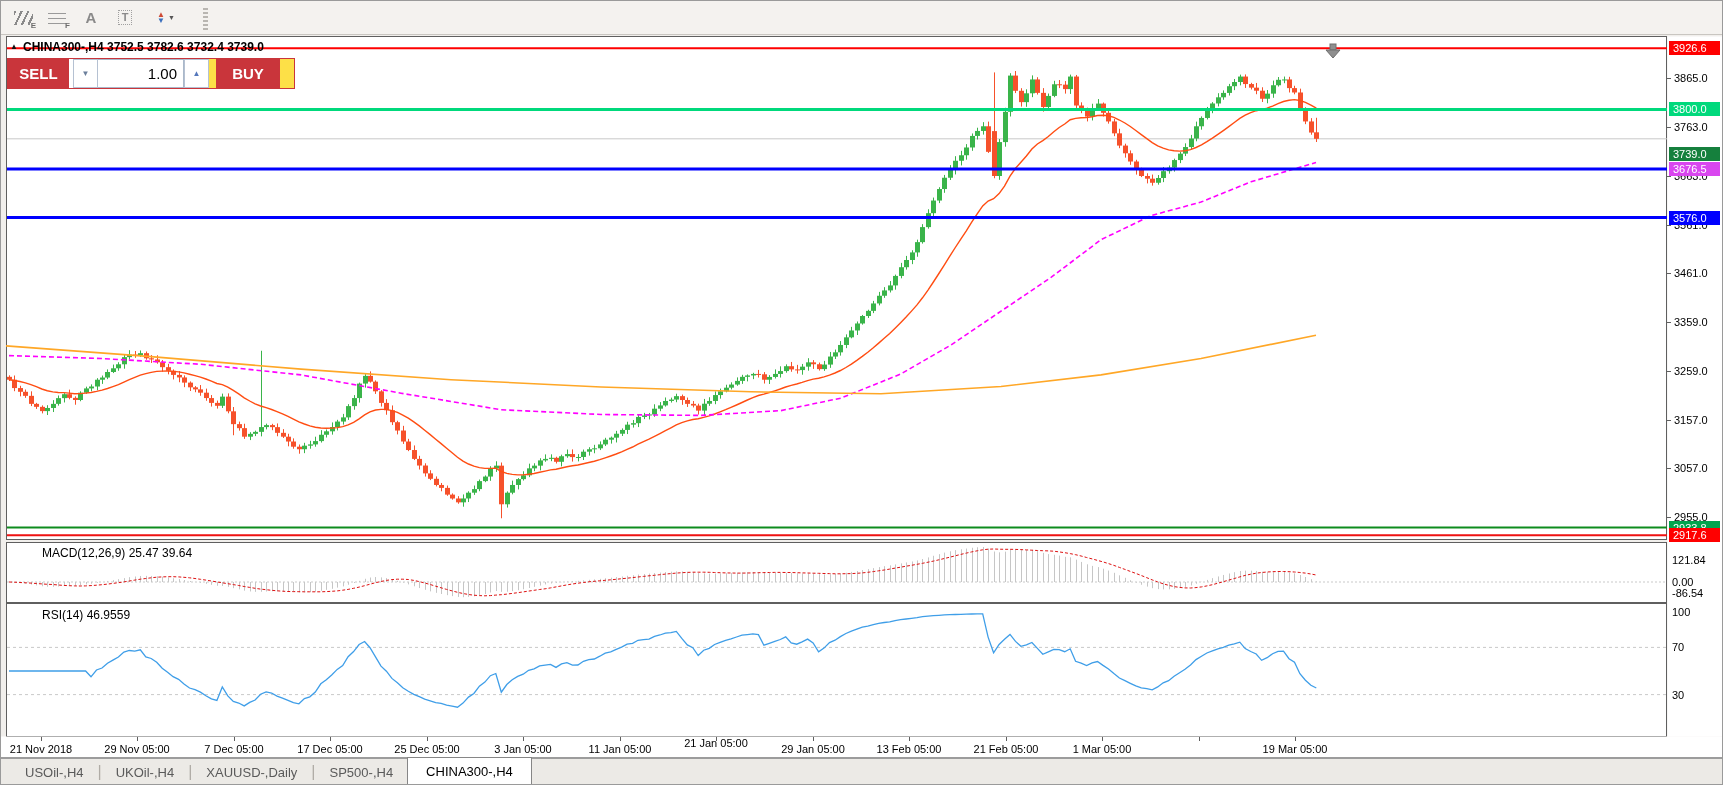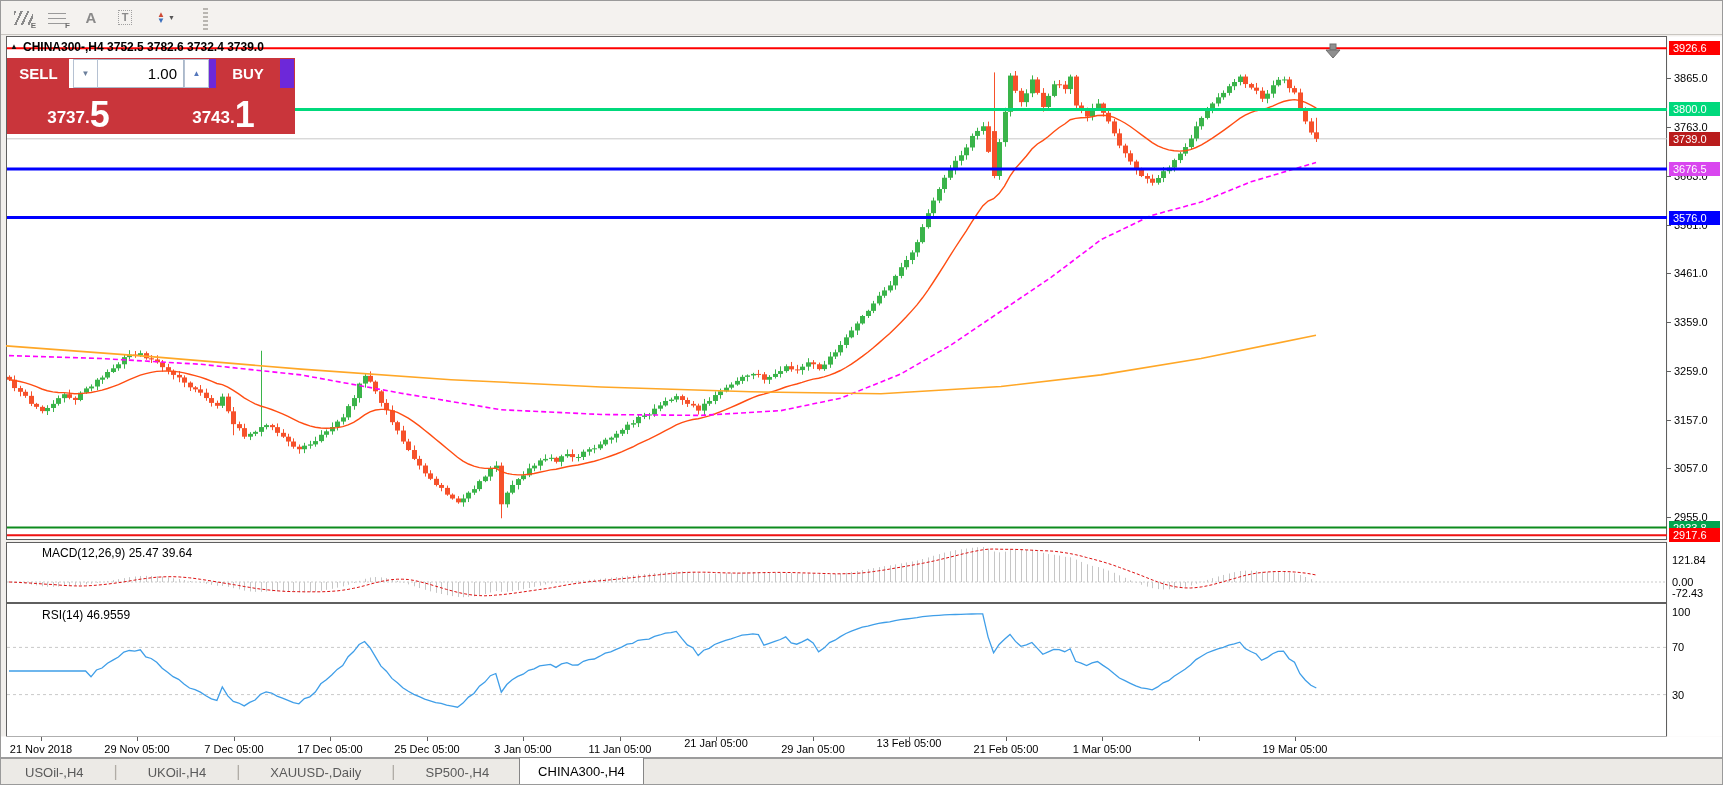--- a/index.html
+++ b/index.html
@@ -29,37 +29,37 @@
   .lbl{position:absolute;font:11px "Liberation Sans",sans-serif;color:#000;white-space:nowrap;line-height:13px;}
   .axbox{position:absolute;left:1668px;width:51px;height:14px;color:#fff;
          font:11px/14px "Liberation Sans",sans-serif;padding-left:4px;box-sizing:border-box;}
   .axtickdash{position:absolute;left:1666px;width:4px;height:1px;background:#5f5f5f;}
   .ttick{position:absolute;width:1px;height:4px;top:736px;background:#5f5f5f;}
   .chart-header{position:absolute;left:22px;top:39px;font:bold 12px "Liberation Sans",sans-serif;color:#000;}
   .hdr-tri{position:absolute;left:9px;top:41px;font-size:8px;color:#111;}
   .ind-label{position:absolute;font:12px "Liberation Sans",sans-serif;color:#000;margin-left:31px;}
   
   .quote-panel{position:absolute;left:6px;top:57px;width:288px;background:#c9353b;padding:1px;box-sizing:border-box;}
-  .qrow1{display:flex;align-items:stretch;height:29px;background:#6d28d9;}
+  .qrow1{display:flex;align-items:stretch;height:29px;background:#fde047;}
   .qbtn{border:none;background:#c9353b;color:#fff;font:bold 15px "Liberation Sans",sans-serif;cursor:pointer;}
   .qbtn.sell{width:65px;border-right:4px solid #fff;}
   .qbtn.buy{width:64px;margin-left:7px;}
   .spin{width:25px;border:1px solid #b5c1d2;background:#fff;cursor:pointer;font-size:8px;padding:0;}
   .spin .cd{color:#6b7f9b;}.spin .cu{color:#5577bb;}
   .vol{width:86px;border:1px solid #aab8c9;border-left:none;text-align:right;
        font:15px "Liberation Sans",sans-serif;padding-right:6px;box-sizing:border-box;}
   .qrow2{display:flex;margin-top:2px;}
   .bigprice{width:141px;height:43px;background:#c9353b;color:#fff;display:flex;
             align-items:flex-end;justify-content:center;cursor:pointer;}
   .bigprice span{font:bold 17px "Liberation Sans",sans-serif;padding-bottom:5px;}
   .bigprice b{font:bold 36px/36px "Liberation Sans",sans-serif;}
   .bigprice.left{margin-right:4px;}
   
   .tabbar{position:absolute;left:0;top:757px;width:100%;height:28px;background:#eceae6;
-          border-top:1px solid #9c9c9c;display:flex;align-items:flex-end;padding-left:10px;box-sizing:border-box;gap:16px;}
+          border-top:1px solid #9c9c9c;display:flex;align-items:flex-end;padding-left:10px;box-sizing:border-box;}
   .tab{font:13px "Liberation Sans",sans-serif;color:#5a5a5a;padding:5px 14px 6px;cursor:pointer;}
   .tab.active{background:#fff;border:1px solid #868686;border-bottom:none;color:#000;
               padding:6px 18px 7px;font-weight:bold;font-weight:normal;}
   .tabsep{color:#b0aca6;align-self:center;padding-bottom:2px;}
 </style>
 </head>
 <body>
 
 <div id="app">
 
@@ -842,47 +842,37 @@
     </div>
 
     <div class="quote-panel">
       <div class="qrow1">
         <button class="qbtn sell">SELL</button>
         <button class="spin"><span class="cd">▼</span></button>
         <input class="vol" value="1.00" style="">
         <button class="spin"><span class="cu">▲</span></button>
         <button class="qbtn buy">BUY</button>
       </div>
-      <div class="qrow2">
-        <div class="bigprice left">
-          <span>3737.</span>
-          <b>5</b>
-        </div>
-        <div class="bigprice">
-          <span>3743.</span>
-          <b>1</b>
-        </div>
-      </div>
     </div>
 
     <div class="ind-label" style="left:10px;top:545px">MACD(12,26,9) 25.47 39.64</div>
     <div class="ind-label" style="left:10px;top:607px">RSI(14) 46.9559</div>
 
     <div id="price-axis-col" style="position:absolute;left:1666px;top:36px;width:56px;height:700px;"></div>
     <div id="time-axis-row" style="position:absolute;left:0;top:736px;width:1723px;height:21px;">
         <div class="lbl" style="left: 40px; top: 6px; transform: translateX(-50%);">21 Nov 2018</div>
         <div class="lbl" style="left: 136px; top: 6px; transform: translateX(-50%);">29 Nov 05:00</div>
         <div class="lbl" style="left: 233px; top: 6px; transform: translateX(-50%);">7 Dec 05:00</div>
         <div class="lbl" style="left: 329px; top: 6px; transform: translateX(-50%);">17 Dec 05:00</div>
         <div class="lbl" style="left: 426px; top: 6px; transform: translateX(-50%);">25 Dec 05:00</div>
         <div class="lbl" style="left: 522px; top: 6px; transform: translateX(-50%);">3 Jan 05:00</div>
         <div class="lbl" style="left: 619px; top: 6px; transform: translateX(-50%);">11 Jan 05:00</div>
         <div class="lbl" style="left: 715px; top: 0; transform: translateX(-50%);">21 Jan 05:00</div>
         <div class="lbl" style="left: 812px; top: 6px; transform: translateX(-50%);">29 Jan 05:00</div>
-        <div class="lbl" style="left: 908px; top: 0; transform: translateX(-50%);">13 Feb 05:00</div>
+        <div class="lbl" style="left: 908px; top: 6px; transform: translateX(-50%);">13 Feb 05:00</div>
         <div class="lbl" style="left: 1005px; top: 6px; transform: translateX(-50%);">21 Feb 05:00</div>
         <div class="lbl" style="left: 1101px; top: 6px; transform: translateX(-50%);">1 Mar 05:00</div>
         <div class="lbl" style="left: 1198px; top: 6px; transform: translateX(-50%); margin-top: 30px;">11 Mar 05:00</div>
         <div class="lbl" style="left: 1294px; top: 6px; transform: translateX(-50%);">19 Mar 05:00</div>
       </div>
   <div class="axtickdash" style="top: 77px;"></div>
       <div class="lbl" style="left: 1673px; top: 71px;">3865.0</div>
       <div class="axtickdash" style="top: 126px;"></div>
       <div class="lbl" style="left: 1673px; top: 120px;">3763.0</div>
       <div class="axtickdash" style="top: 175px;"></div>
@@ -896,28 +886,28 @@
       <div class="axtickdash" style="top: 370px;"></div>
       <div class="lbl" style="left: 1673px; top: 364px;">3259.0</div>
       <div class="axtickdash" style="top: 419px;"></div>
       <div class="lbl" style="left: 1673px; top: 413px;">3157.0</div>
       <div class="axtickdash" style="top: 467px;"></div>
       <div class="lbl" style="left: 1673px; top: 461px;">3057.0</div>
       <div class="axtickdash" style="top: 516px;"></div>
       <div class="lbl" style="left: 1673px; top: 510px;">2955.0</div>
       <div class="axbox" style="top: 40px; background: rgb(255, 0, 0);">3926.6</div>
       <div class="axbox" style="top: 101px; background: rgb(0, 217, 124);">3800.0</div>
-      <div class="axbox" style="top: 131px; background: #b91c1c;">3739.0</div>
+      <div class="axbox" style="top: 146px; background: #15803d;">3739.0</div>
       <div class="axbox" style="top: 161px; background: #d946ef;">3676.5</div>
       <div class="axbox" style="top: 210px; background: rgb(0, 0, 255);">3576.0</div>
       <div class="axbox" style="top: 520px; background: rgb(0, 164, 77);">2933.8</div>
       <div class="axbox" style="top: 527px; background: rgb(255, 0, 0);">2917.6</div>
       <div class="lbl" style="left: 1671px; top: 545px; margin-top: 8px;">121.84</div>
       <div class="lbl" style="left: 1671px; top: 575px;">0.00</div>
-      <div class="lbl" style="left: 1671px; top: 586px;">-72.43</div>
+      <div class="lbl" style="left: 1671px; top: 586px;">-86.54</div>
       <div class="lbl" style="left: 1671px; top: 605px;">100</div>
       <div class="lbl" style="left: 1671px; top: 640px;">70</div>
       <div class="lbl" style="left: 1671px; top: 688px;">30</div>
       <div class="ttick" style="left: 40px;"></div>
       <div class="ttick" style="left: 136px;"></div>
       <div class="ttick" style="left: 233px;"></div>
       <div class="ttick" style="left: 329px;"></div>
       <div class="ttick" style="left: 426px;"></div>
       <div class="ttick" style="left: 522px;"></div>
       <div class="ttick" style="left: 619px;"></div>

